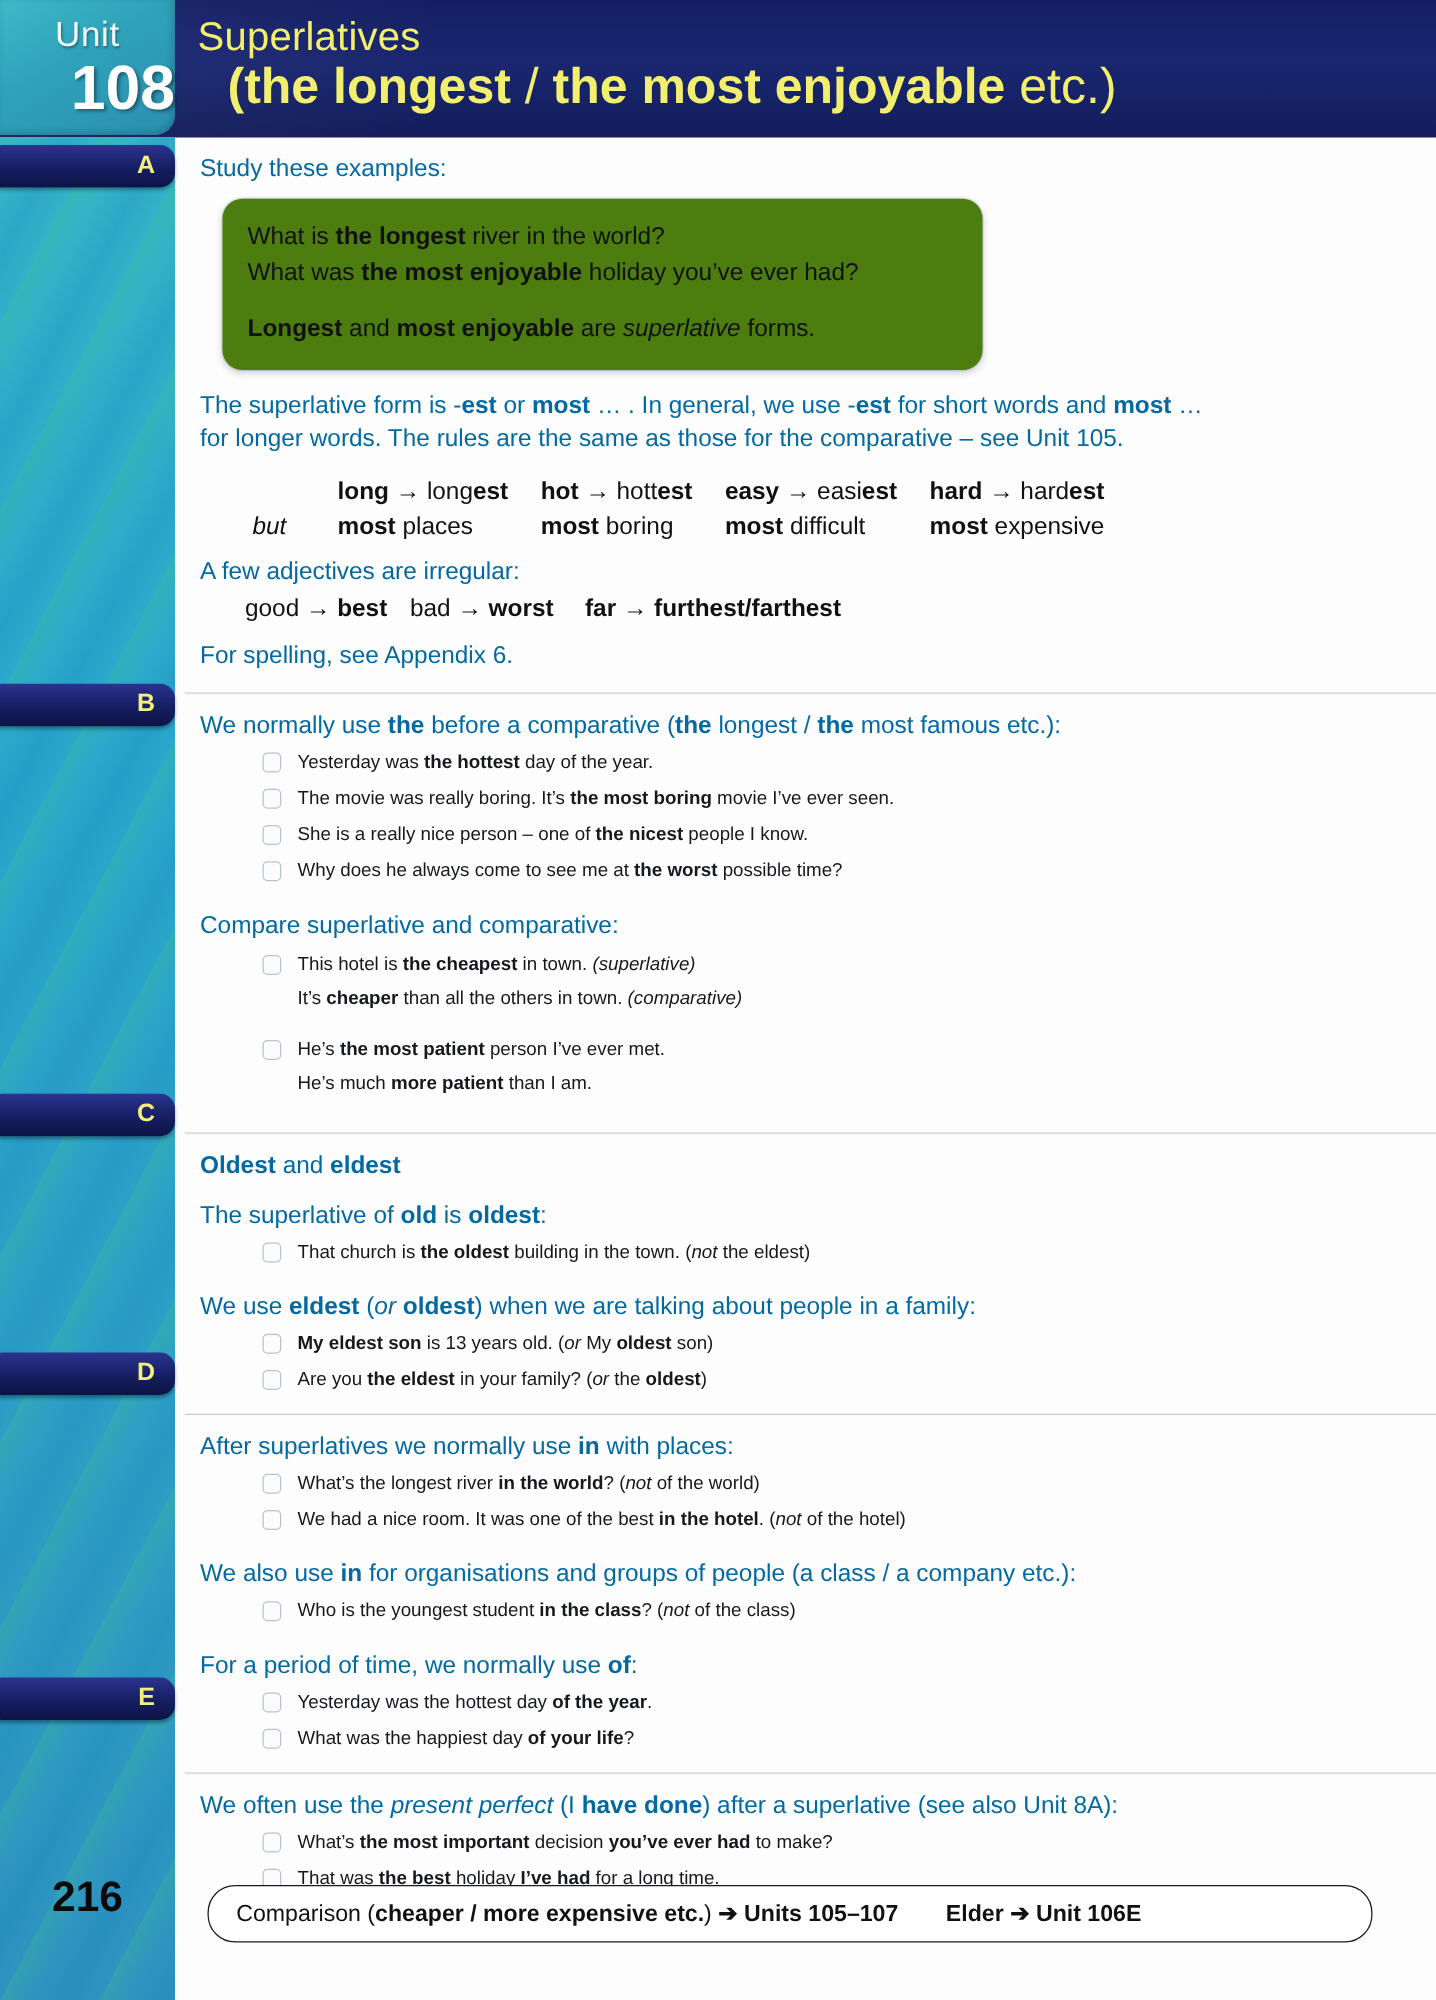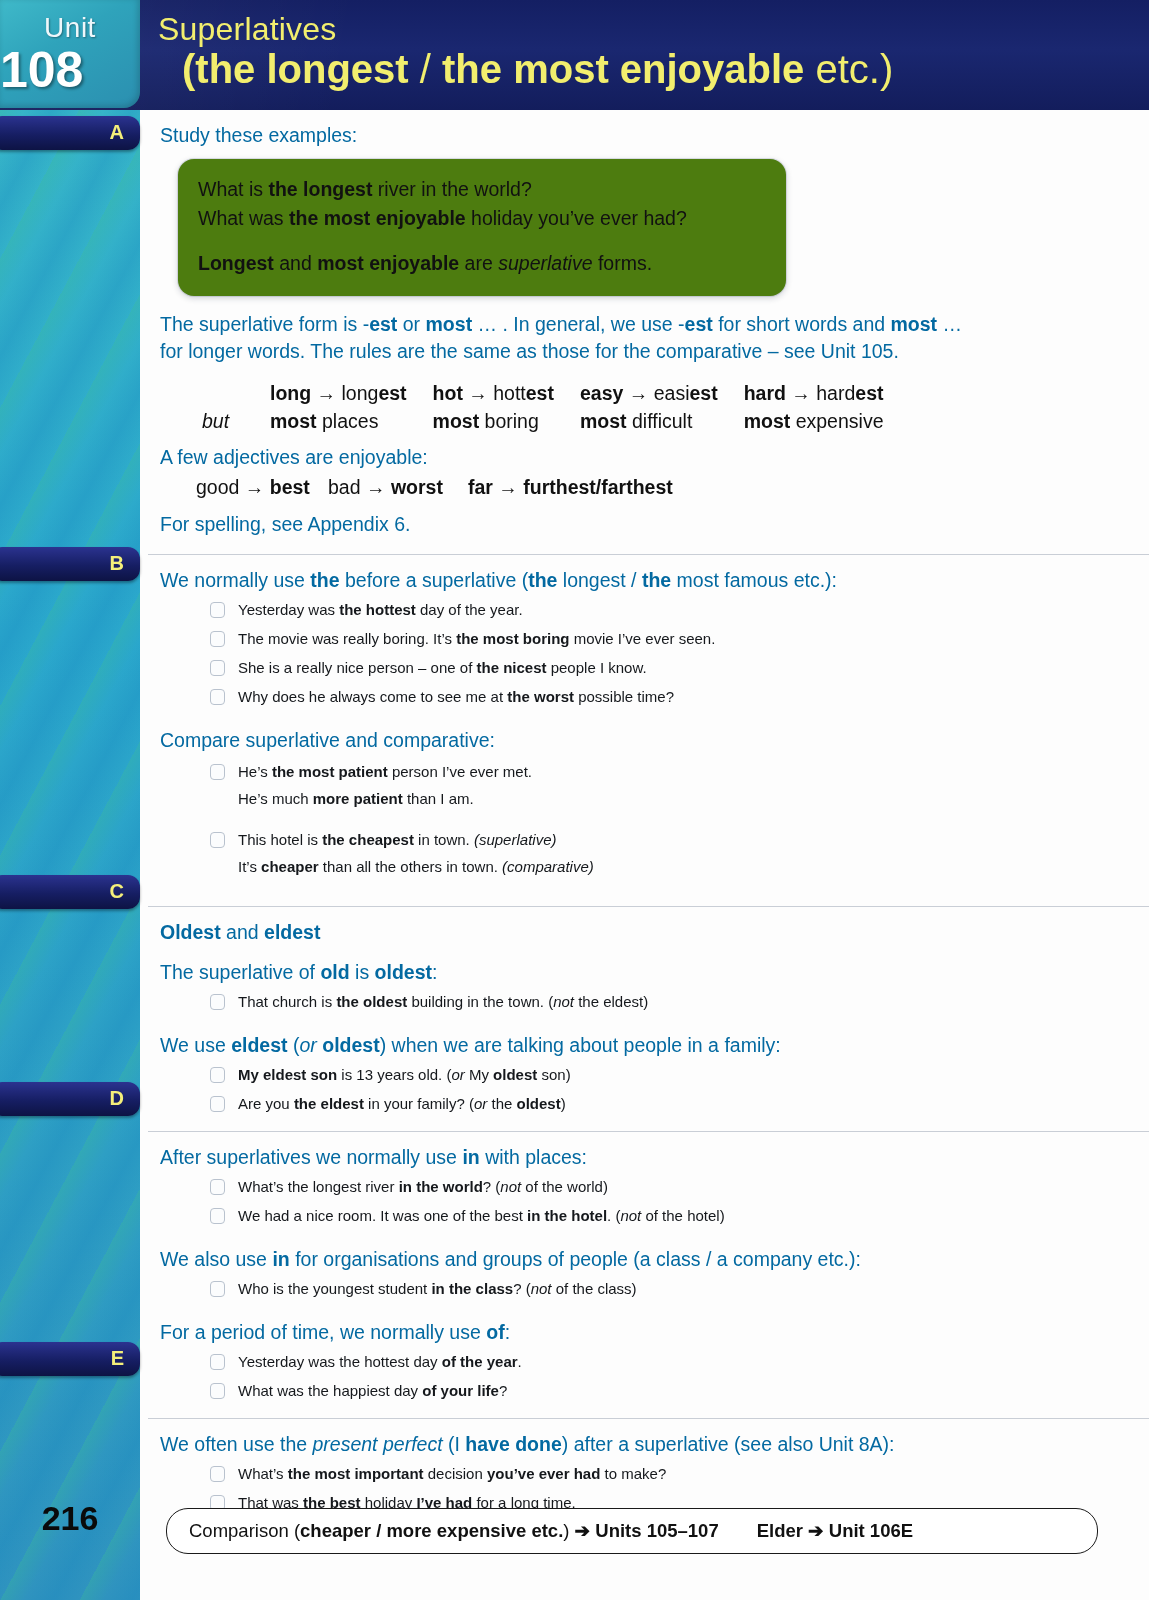--- a/index.html
+++ b/index.html
@@ -56,21 +56,21 @@
     text-align: center;
     color: #eef7fb;
     font-size: 28px;
     letter-spacing: 0.5px;
     text-shadow: 1px 1px 2px rgba(0,0,0,0.35);
   }
   .unit-num {
     position: absolute;
     left: 0; top: 42px;
     width: 140px;
-    text-align: left;
+    text-align: right;
     color: #ffffff;
     font-size: 50px;
     font-weight: bold;
     line-height: 56px;
     text-shadow: 2px 2px 3px rgba(0,0,0,0.4);
   }
   .title-block {
     position: absolute;
     left: 158px;
     top: 10px;
@@ -335,45 +335,45 @@
             <td><b>most</b> <span>places</span></td>
             <td><b>most</b> <span>boring</span></td>
             <td><b>most</b> <span>difficult</span></td>
             <td><b>most</b> <span>expensive</span></td>
           </tr>
         </tbody>
           </table>
       </div>
 
       <div class="spacer-sm"></div>
-      <p class="body tight">A few adjectives are enjoyable:</p>
+      <p class="body tight">A few adjectives are irregular:</p>
       <div class="irregular">
         <span class="col c1"><span>good</span> <span>→</span> <b>best</b></span><span class="col c2"><span>bad</span> <span>→</span> <b>worst</b></span><span class="col"><b>far</b> <span>→</span> <b>furthest/farthest</b></span>
       </div>
 
       <div class="spacer-sm"></div>
       <p class="body">For spelling, see Appendix 6.</p>
     </div>
 
     <div class="section">
-      <p class="body tight"><span>We normally use </span><b>the</b><span> before a superlative (</span><b>the</b><span> longest / </span><b>the</b><span> most famous etc.):</span></p>
+      <p class="body tight"><span>We normally use </span><b>the</b><span> before a comparative (</span><b>the</b><span> longest / </span><b>the</b><span> most famous etc.):</span></p>
 
       <ul class="bullets">
         <li><span class="marker"></span><span>Yesterday was </span><b>the hottest</b><span> day of the year.</span></li>
         <li><span class="marker"></span><span>The movie was really boring.  It’s </span><b>the most boring</b><span> movie I’ve ever seen.</span></li>
         <li><span class="marker"></span><span>She is a really nice person – one of </span><b>the nicest</b><span> people I know.</span></li>
         <li><span class="marker"></span><span>Why does he always come to see me at </span><b>the worst</b><span> possible time?</span></li>
       </ul>
 
       <div class="spacer-md"></div>
       <p class="body">Compare superlative and comparative:</p>
 
       <ul class="bullets spaced">
+        <li><span class="marker"></span><span>This hotel is </span><b>the cheapest</b><span> in town.  </span><i>(superlative)</i><span class="sub"><span>It’s </span><b>cheaper</b><span> than all the others in town.  </span><i>(comparative)</i></span></li>
         <li><span class="marker"></span><span>He’s </span><b>the most patient</b><span> person I’ve ever met.</span><span class="sub"><span>He’s much </span><b>more patient</b><span> than I am.</span></span></li>
-        <li><span class="marker"></span><span>This hotel is </span><b>the cheapest</b><span> in town.  </span><i>(superlative)</i><span class="sub"><span>It’s </span><b>cheaper</b><span> than all the others in town.  </span><i>(comparative)</i></span></li>
       </ul>
     </div>
 
     <div class="section">
       <p class="body"><b>Oldest</b><span> and </span><b>eldest</b></p>
 
       <div class="spacer-sm"></div>
       <p class="body tight"><span>The superlative of </span><b>old</b><span> is </span><b>oldest</b><span>:</span></p>
 
       <ul class="bullets">

